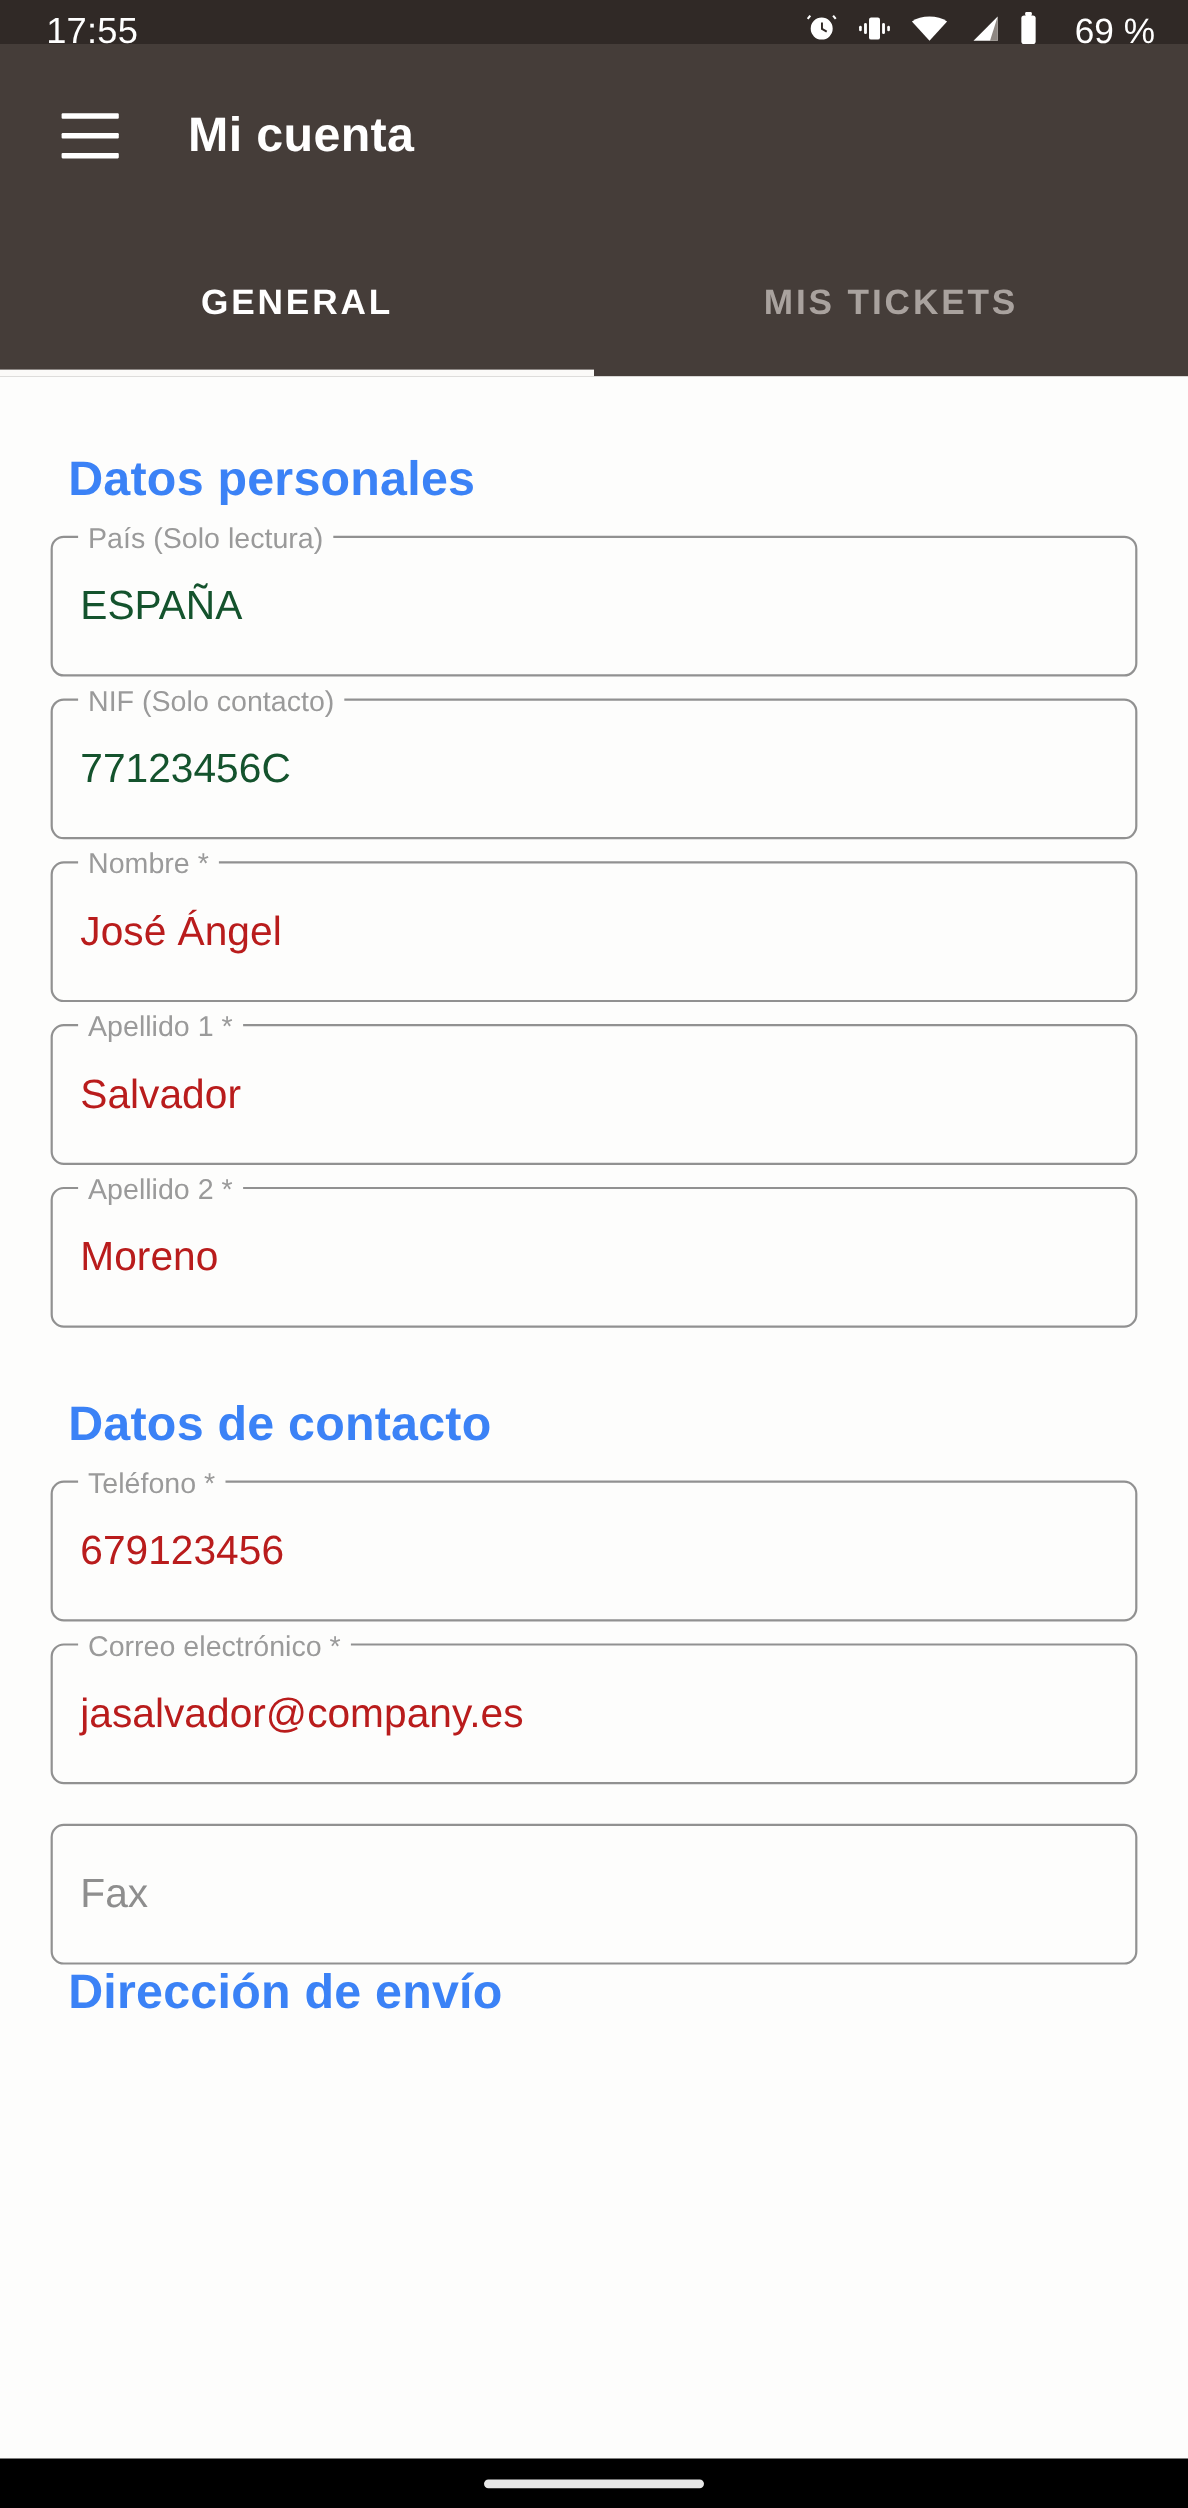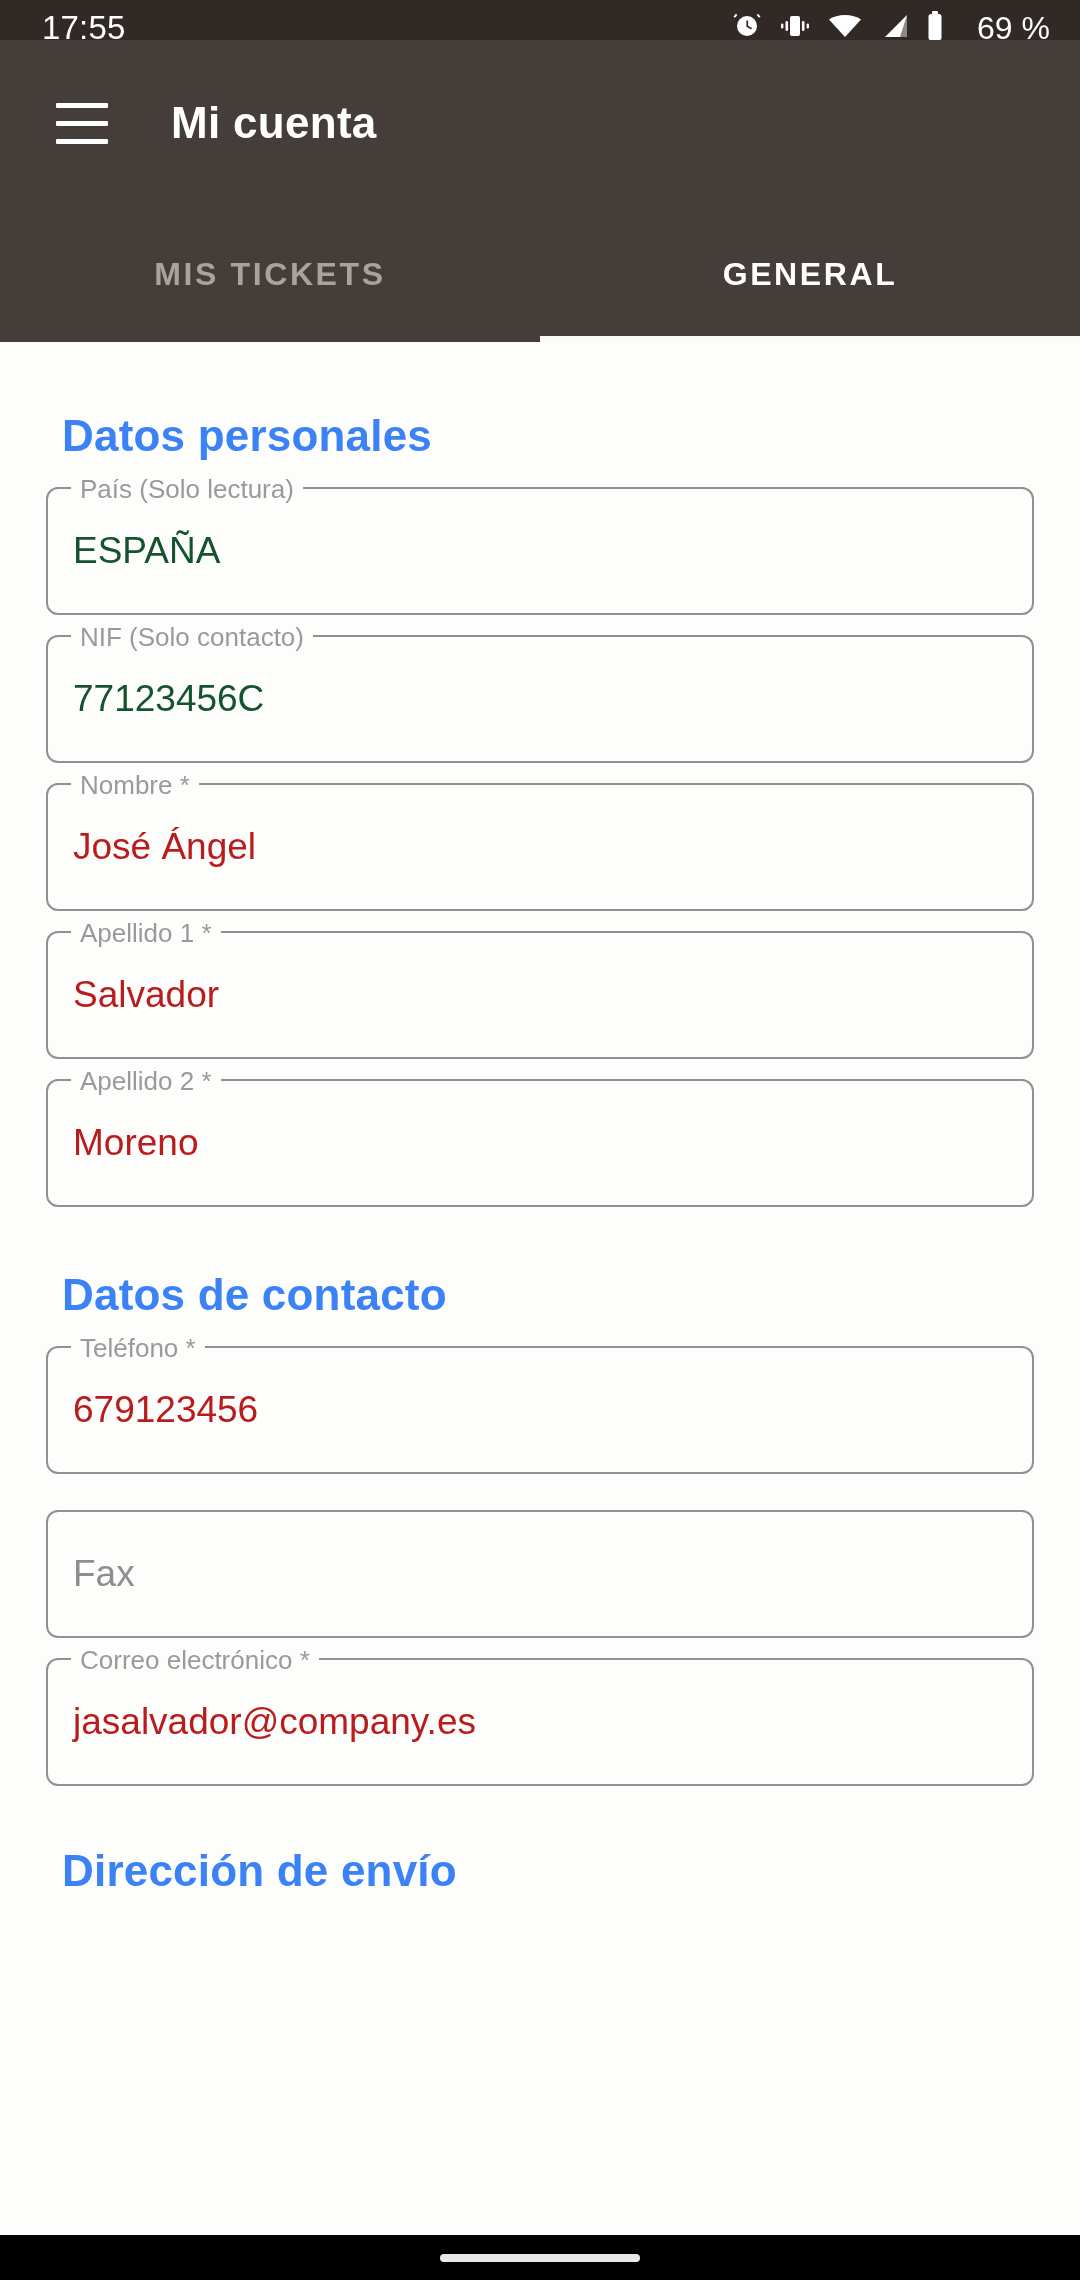--- a/index.html
+++ b/index.html
@@ -58,21 +58,21 @@
   #content {
     position:absolute; left:0; top:358px; width:1080px; height:1877px;
     background:#fdfdfc; overflow:hidden;
   }
   .section-title {
     font-size:44px; font-weight:700; color:#3b82f6;
     padding:0 0 0 62px; letter-spacing:0.2px;
   }
   #sec-personales { margin-top:53px; }
   #sec-contacto   { margin-top:63px; }
-  #sec-envio      { margin-top:60px; }
+  #sec-envio      { }
 
   
   .field-wrap { padding:0 46px; }
   .field {
     position:relative; height:128px; margin-top:20px;
     border:2px solid #919191; border-radius:12px;
     background:transparent;
   }
   .field.first { margin-top:26px; }
   .legend {
@@ -144,22 +144,22 @@
   <div id="app-bar">
     <div id="toolbar">
       <div id="menu-button">
         <span class="bar"></span>
         <span class="bar"></span>
         <span class="bar"></span>
       </div>
       <div id="app-title">Mi cuenta</div>
     </div>
     <div id="tab-bar">
+      <div class="tab active">GENERAL</div>
       <div class="tab inactive">MIS TICKETS</div>
-      <div class="tab active">GENERAL</div>
     </div>
   </div>
 
   <div id="content">
 
     <div class="section-title" id="sec-personales">Datos personales</div>
 
     <div class="field-wrap">
 
       <div class="field first">
@@ -191,29 +191,29 @@
 
     <div class="section-title" id="sec-contacto">Datos de contacto</div>
 
     <div class="field-wrap">
 
       <div class="field first">
         <span class="legend">Teléfono *</span>
         <span class="field-value filled">679123456</span>
       </div>
 
+      <div class="field">
+        <span class="legend">Correo electrónico *</span>
+        <span class="field-value filled">jasalvador@company.es</span>
+      </div>
+
       <div class="field nolegend">
         <span class="field-value placeholder">Fax</span>
       </div>
 
-      <div class="field">
-        <span class="legend">Correo electrónico *</span>
-        <span class="field-value filled">jasalvador@company.es</span>
-      </div>
-
     </div>
 
     <div class="section-title" id="sec-envio">Dirección de envío</div>
 
   </div>
 
   <div id="nav-bar">
     <div id="gesture-pill"></div>
   </div>
 

